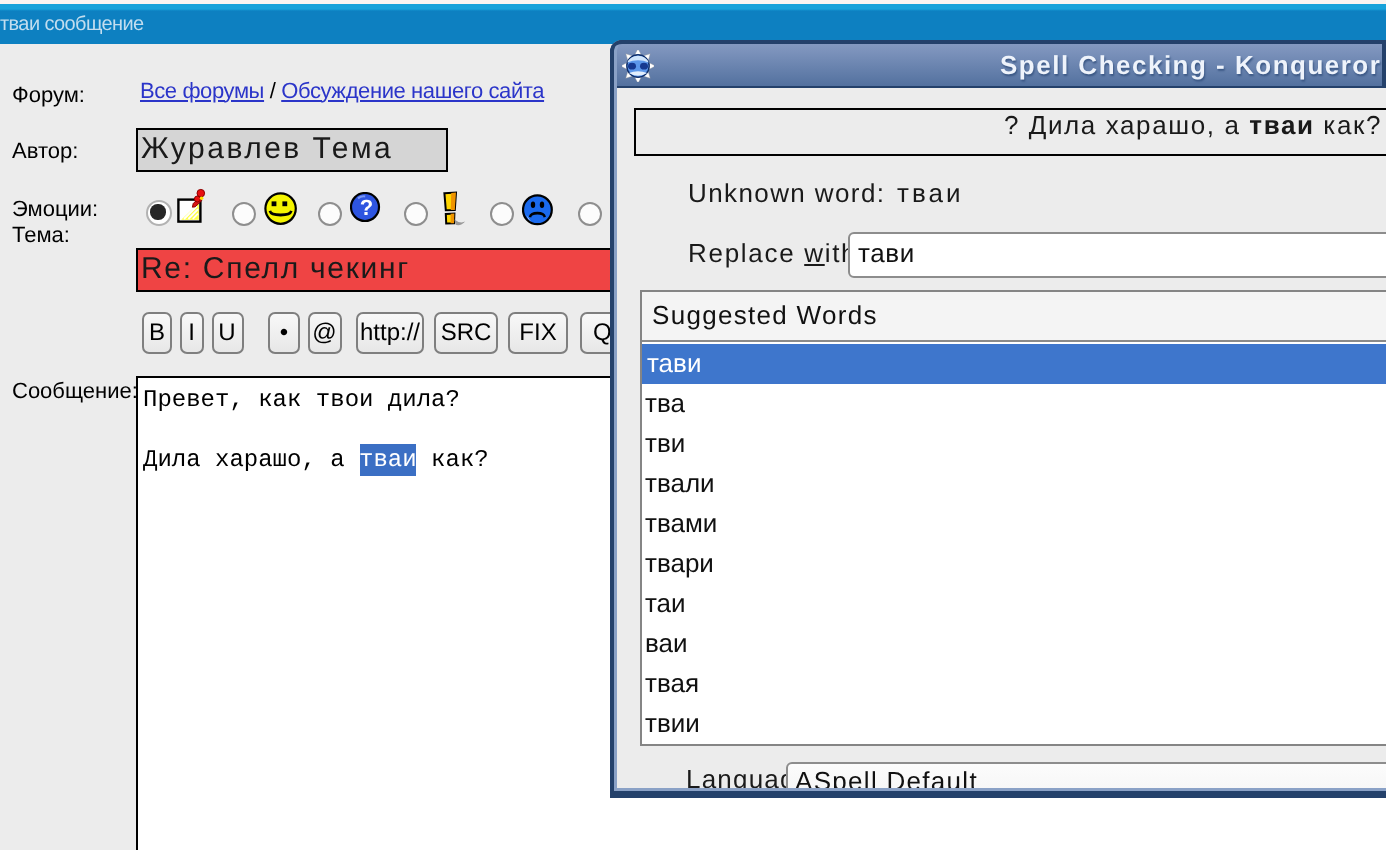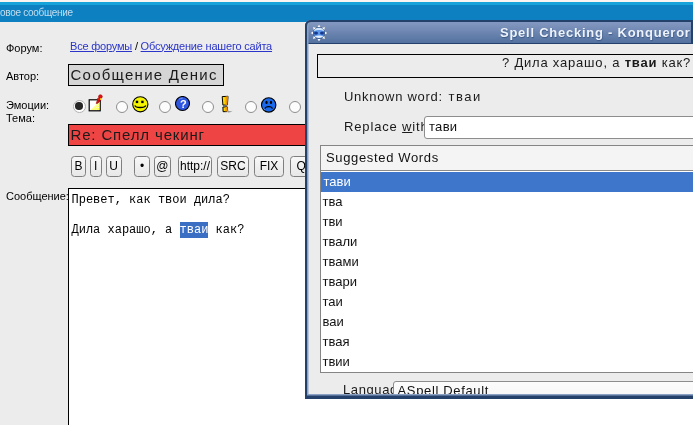--- a/index.html
+++ b/index.html
@@ -55,33 +55,33 @@
 .row{position:absolute;left:1px;width:380px;height:20px;font-size:13px;
   line-height:19.5px;padding-left:1px;color:#111;}
 .row.sel{background:#3e76cc;color:#fff;left:0;width:383px;padding-left:3px;}
 #lang{left:87.5px;top:361px;width:310px;height:31px;background:linear-gradient(#fcfcfc,#eee);
   border:1.5px solid #8d8d8d;border-radius:3px;font-size:13px;line-height:12px;
   letter-spacing:0.65px;padding:2.5px 0 0 4px;color:#111;}
 </style></head>
 <body>
 <div class="abs" id="topwhite"></div>
 <div class="abs" id="topbar">
-    <span>овое сообщение</span>
+    <span>тваи сообщение</span>
   </div>
 
 <div class="abs lbl" style="left:6px;top:42px;">Форум:</div>
 <div class="abs lbl" style="left:6px;top:70px;">Автор:</div>
 <div class="abs lbl" style="left:6px;top:99px;">Эмоции:</div>
 <div class="abs lbl" style="left:6px;top:112px;">Тема:</div>
 <div class="abs lbl" style="left:6px;top:190px;">Сообщение:</div>
 
 <div class="abs" style="left:70px;top:39.5px;font-size:11px;letter-spacing:-0.2px;color:#000;">
 <span class="lnk">Все форумы</span> / <span class="lnk">Обсуждение нашего сайта</span></div>
 
-<div class="abs" id="author">Сообщение Денис</div>
+<div class="abs" id="author">Журавлев Тема</div>
 
 <div class="abs" id="radio1"></div>
 <svg class="abs" style="left:87px;top:93px;" width="17" height="20" viewBox="0 0 17 20">
  <rect x="2.2" y="6.8" width="11" height="11" fill="#fff" stroke="#000" stroke-width="1.2"></rect>
  <path d="M3.6 16.9 L12.4 16.9 L12.4 8.6 Z" fill="#ffff45"></path>
  <path d="M5 16.5 L11.5 10 M7.2 16.5 L12 11.6 M9.4 16.5 L12 13.8" stroke="#fff" stroke-width="0.9"></path>
  <path d="M12.6 5.8 L13.9 7.3 L10.6 10.4 L9.2 10.6 L9.6 8.8 Z" fill="#d81414" stroke="#800" stroke-width="0.5"></path>
  <circle cx="13.4" cy="3.6" r="1.9" fill="#e81010" stroke="#8d0000" stroke-width="0.5"></circle>
  <circle cx="11.7" cy="6.5" r="1.5" fill="#e81010" stroke="#8d0000" stroke-width="0.5"></circle>
  <circle cx="13.8" cy="6.1" r="0.9" fill="#ffe000"></circle>

